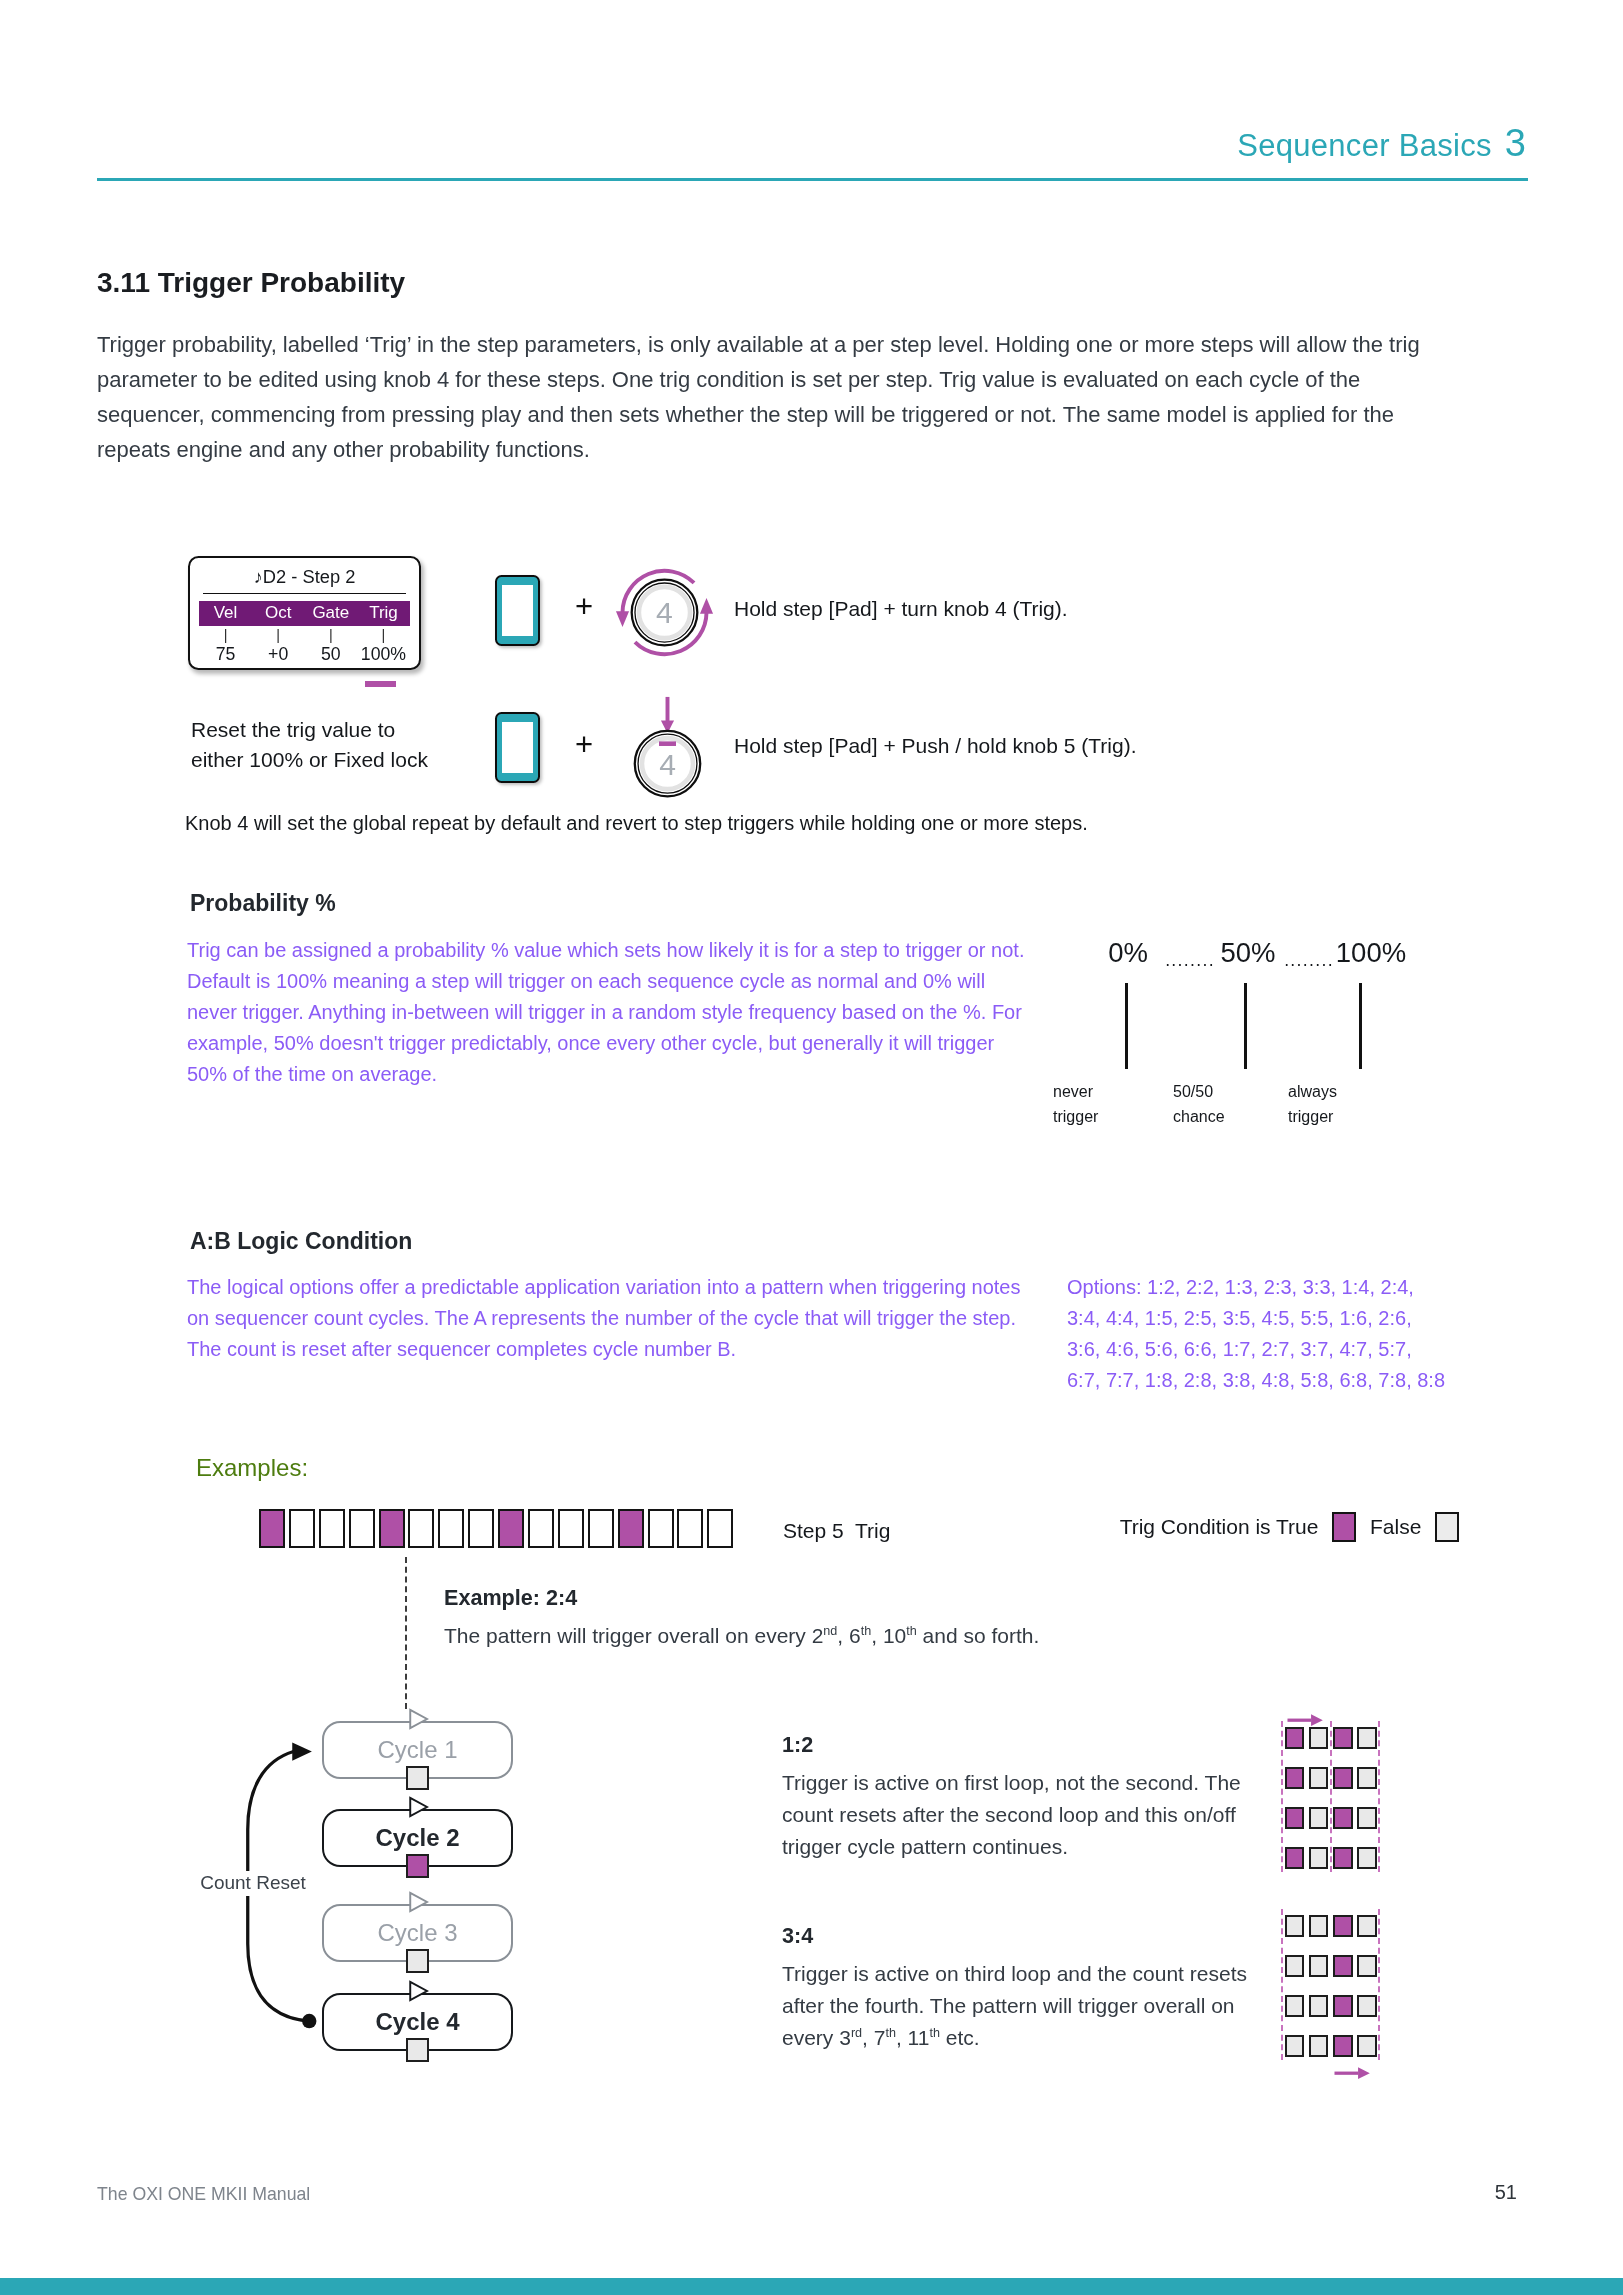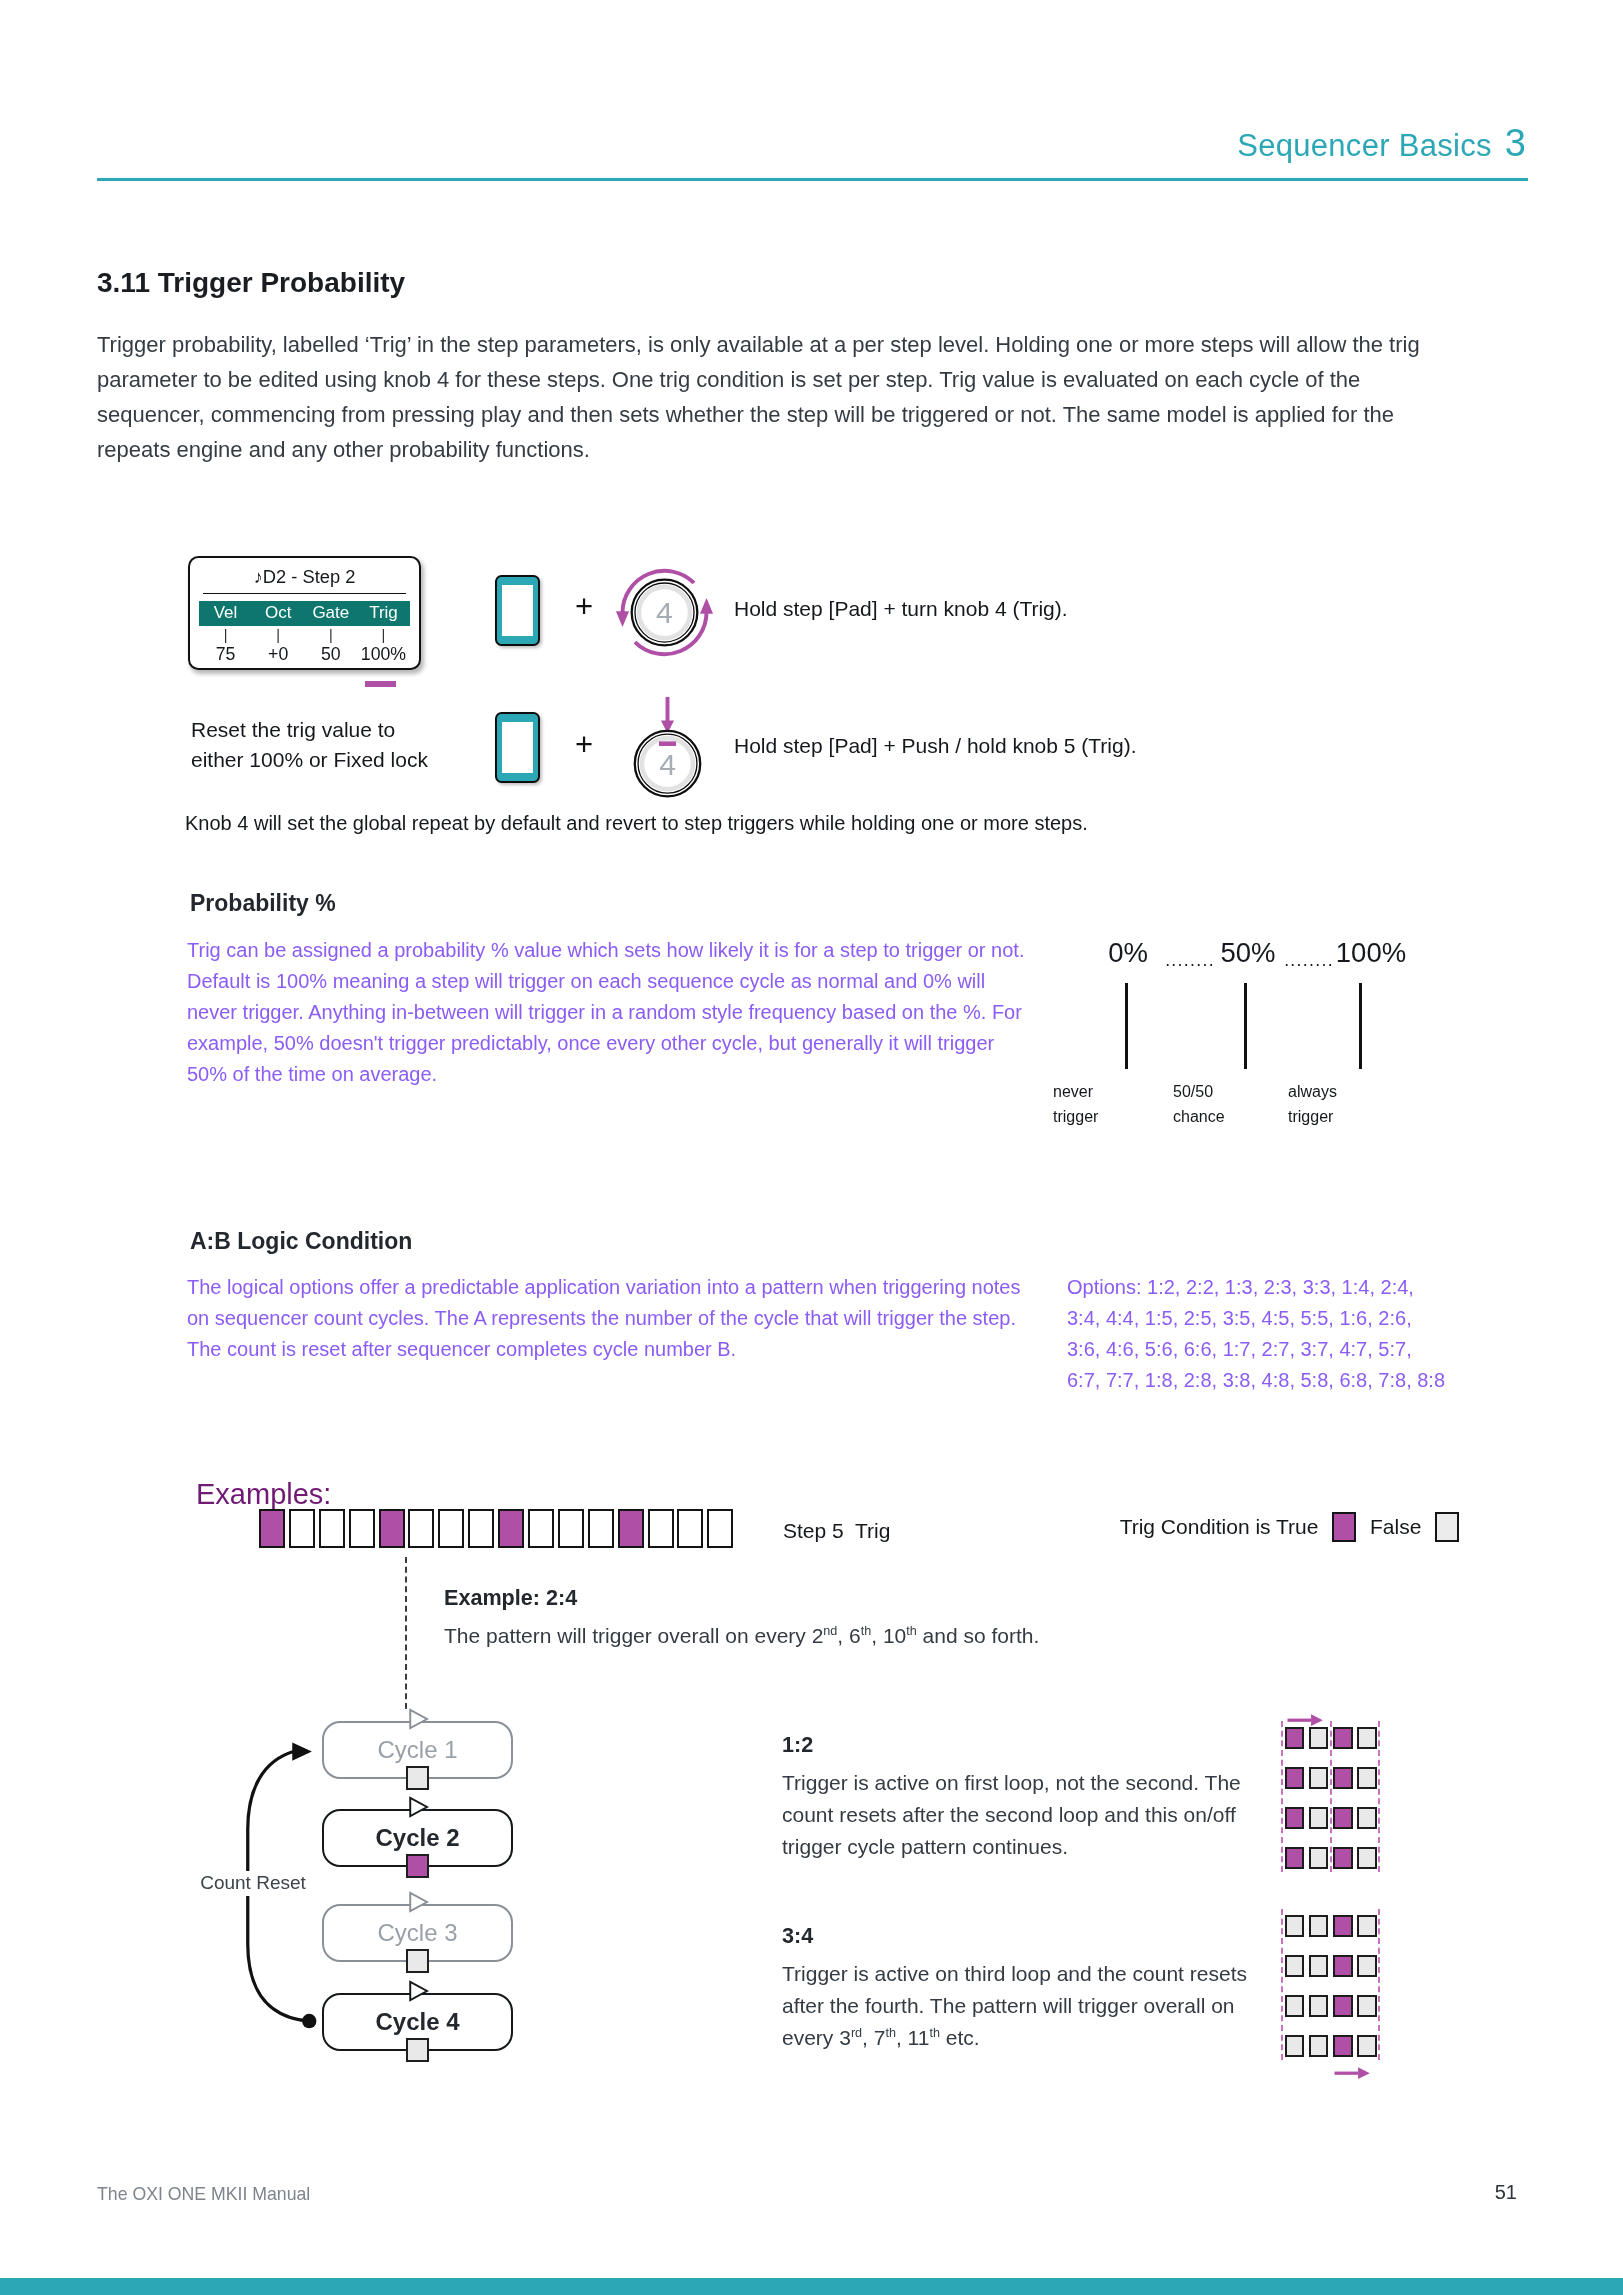--- a/index.html
+++ b/index.html
@@ -14,21 +14,21 @@
   .header-rule{position:absolute;left:97px;top:178px;width:1431px;height:3.3px;background:var(--teal);}
 
   .section-title{position:absolute;left:97px;top:267px;font-size:28px;font-weight:bold;color:#1a1d21;}
   .intro{position:absolute;left:97px;top:327px;width:1361px;font-size:22px;line-height:35px;color:#343b43;}
 
   
   .display{position:absolute;left:188px;top:556px;width:229px;height:110px;background:#fff;
            border:2px solid #111;border-radius:10.5px;box-shadow:2.6px 3.3px 4.6px rgba(0,0,0,.28);}
   .display .d-title{text-align:center;font-size:18.3px;margin-top:7.9px;color:#15181c;}
   .display .d-sep{height:1.3px;background:#111;margin:5.2px 13px 0;}
-  .display .d-bar{display:flex;background:#0f766e;color:#fff;margin:6.5px 9.2px 0;height:25px;align-items:center;}
+  .display .d-bar{display:flex;background:#701a75;color:#fff;margin:6.5px 9.2px 0;height:25px;align-items:center;}
   .display .d-bar span{flex:1;text-align:center;font-size:17px;}
   .display .d-ticks{display:flex;margin:1.3px 9.2px 0;}
   .display .d-ticks span{flex:1;text-align:center;font-size:14.4px;color:#2a2a2a;}
   .display .d-vals{display:flex;margin:1.3px 9.2px 0;}
   .display .d-vals span{flex:1;text-align:center;font-size:17.7px;color:#15181c;}
   .trig-underline{position:absolute;left:365px;top:681px;width:31px;height:5.9px;background:var(--magenta);}
 
   
   .pad{position:absolute;width:41px;height:67px;background:var(--teal);border:2.6px solid #0d0d0d;
        border-radius:6.5px;box-shadow:2px 2px 3.3px rgba(0,0,0,.25);}
@@ -41,21 +41,21 @@
   
   .h2{position:absolute;font-size:23px;font-weight:bold;color:#23282e;}
   .body-text{position:absolute;font-size:20px;line-height:31px;color:#8b5cf6;}
   .scale-val{position:absolute;transform:translateX(-50%);font-size:27.5px;color:#15181c;white-space:nowrap;}
   .scale-dots{position:absolute;transform:translateX(-50%);font-size:17.7px;letter-spacing:1.3px;color:#15181c;}
   .scale-line{position:absolute;width:2.6px;height:86px;background:#111;}
   .scale-label{position:absolute;transform:translateX(-50%);width:144px;text-align:left;
                font-size:16px;line-height:25px;color:#15181c;}
 
   
-  .examples-h{position:absolute;left:196px;top:1454px;font-size:29px;color:#701a75;margin-top:24px;}
+  .examples-h{position:absolute;left:196px;top:1454px;font-size:24px;color:#4d7c0f;}
   .step-row{position:absolute;left:259px;top:1509px;display:flex;gap:3.9px;}
   .stepsq{width:22px;height:35px;border:2.6px solid #141414;background:#fff;}
   .stepsq.on{background:var(--magenta);}
   .step-caption{position:absolute;left:783px;top:1519px;font-size:21px;color:#15181c;white-space:pre;}
   .legend{position:absolute;right:164px;top:1512px;display:flex;align-items:center;gap:14px;font-size:21px;color:#15181c;}
   .legend .lg-sq{width:19.6px;height:26px;border:2.6px solid #141414;}
   .legend .lg-true{background:var(--magenta);}
   .legend .lg-false{background:#ececec;}
 
   .dash-connector{position:absolute;left:405px;top:1557px;height:152px;border-left:2.6px dashed #3c3c3c;}

